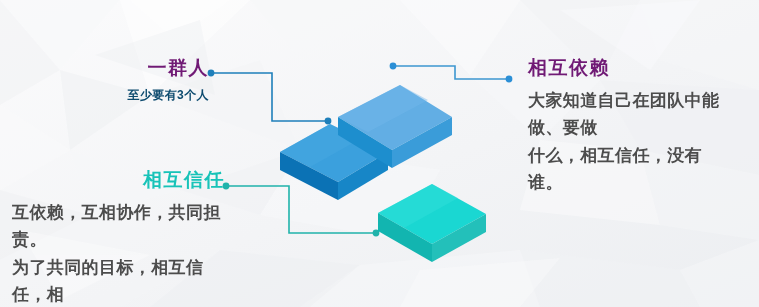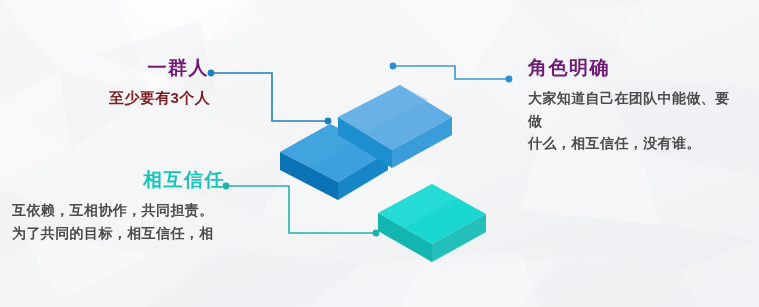--- a/index.html
+++ b/index.html
@@ -16,24 +16,24 @@
 
   
   .blk{position:absolute;}
   .head{
     font-size:19px;font-weight:bold;letter-spacing:1.5px;
     line-height:1.1;white-space:nowrap;
   }
   .head.blue{color:#701a75;}
   .head.teal{color:#18c3b8;}
   .body{
-    font-size:14px;color:#4c4c4c;line-height:1.62;font-weight:bold;
+    font-size:17px;color:#4c4c4c;line-height:1.62;font-weight:bold;
     letter-spacing:.4px;
   }
-  .body.sub{font-size:15px;color:#7f1d1d;white-space:nowrap;}
+  .body.sub{font-size:12px;color:#0c4a6e;white-space:nowrap;}
 
   #blk-group{left:109px;top:58px;text-align:right;width:100px;}
   #blk-group .head{text-align:right;}
   #blk-group .body{margin-top:7px;text-align:right;}
 
   #blk-role{left:528px;top:58px;width:205px;text-align:left;}
   #blk-role .body{margin-top:8px;}
 
   #blk-dep{left:12px;top:170px;width:213px;text-align:right;}
   #blk-dep .head{text-align:right;}
@@ -137,21 +137,21 @@
       <polygon points="432,184 458,198 404,228 378,213" fill="#38e0db" opacity=".4"></polygon>
     </g>
   </svg>
 
   <div class="blk" id="blk-group">
     <div class="head blue">一群人</div>
     <div class="body sub">至少要有3个人</div>
   </div>
 
   <div class="blk" id="blk-role">
-    <div class="head blue">角色明确</div>
+    <div class="head blue">相互依赖</div>
     <div class="body">
       <div>大家知道自己在团队中能做、要做</div>
       <div>什么，相互信任，没有谁。</div>
     </div>
   </div>
 
   <div class="blk" id="blk-dep">
     <div class="head teal">相互信任</div>
     <div class="body">
       <div>互依赖，互相协作，共同担责。</div>

